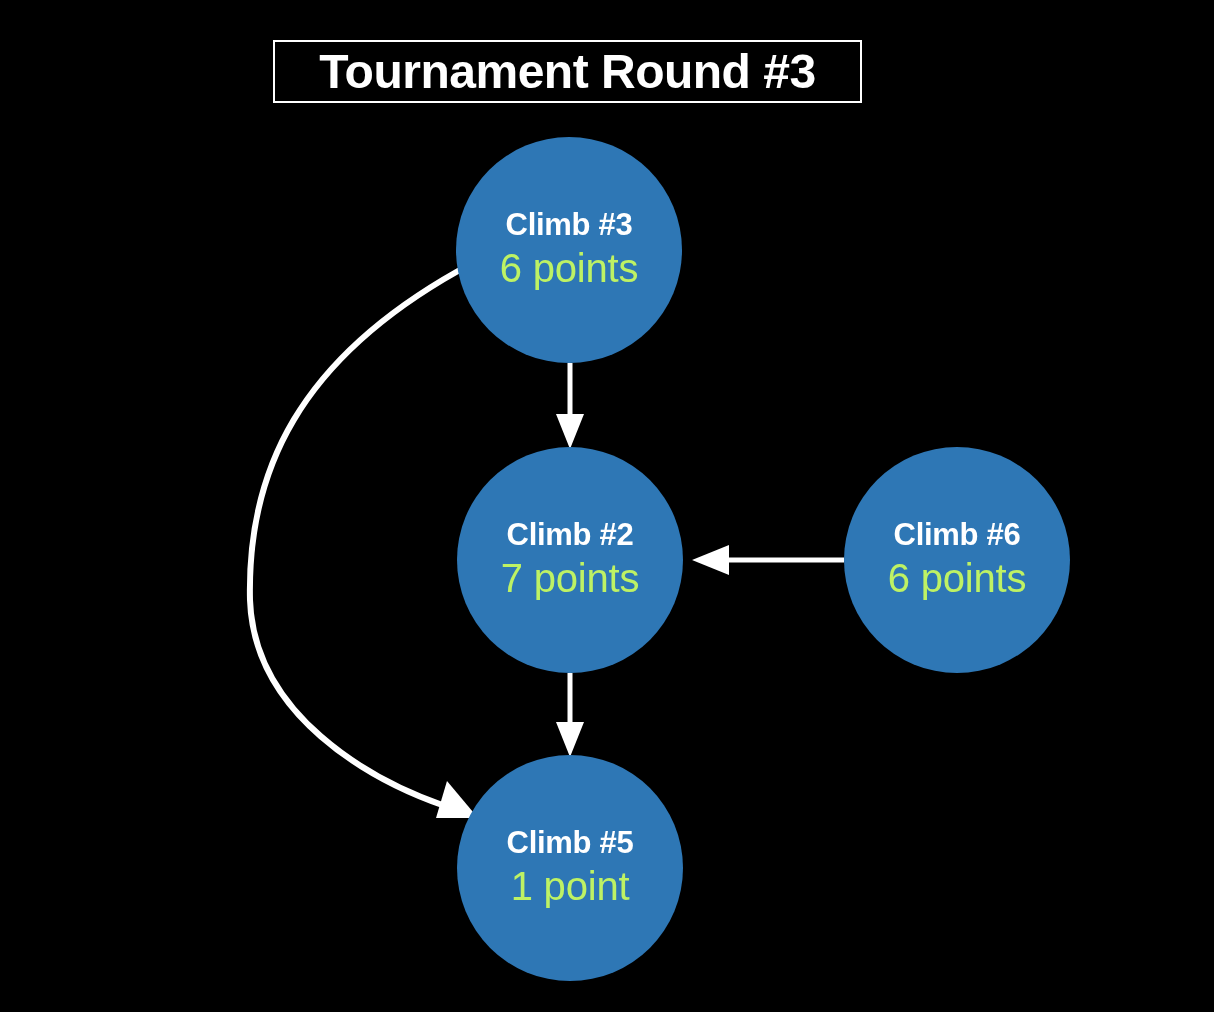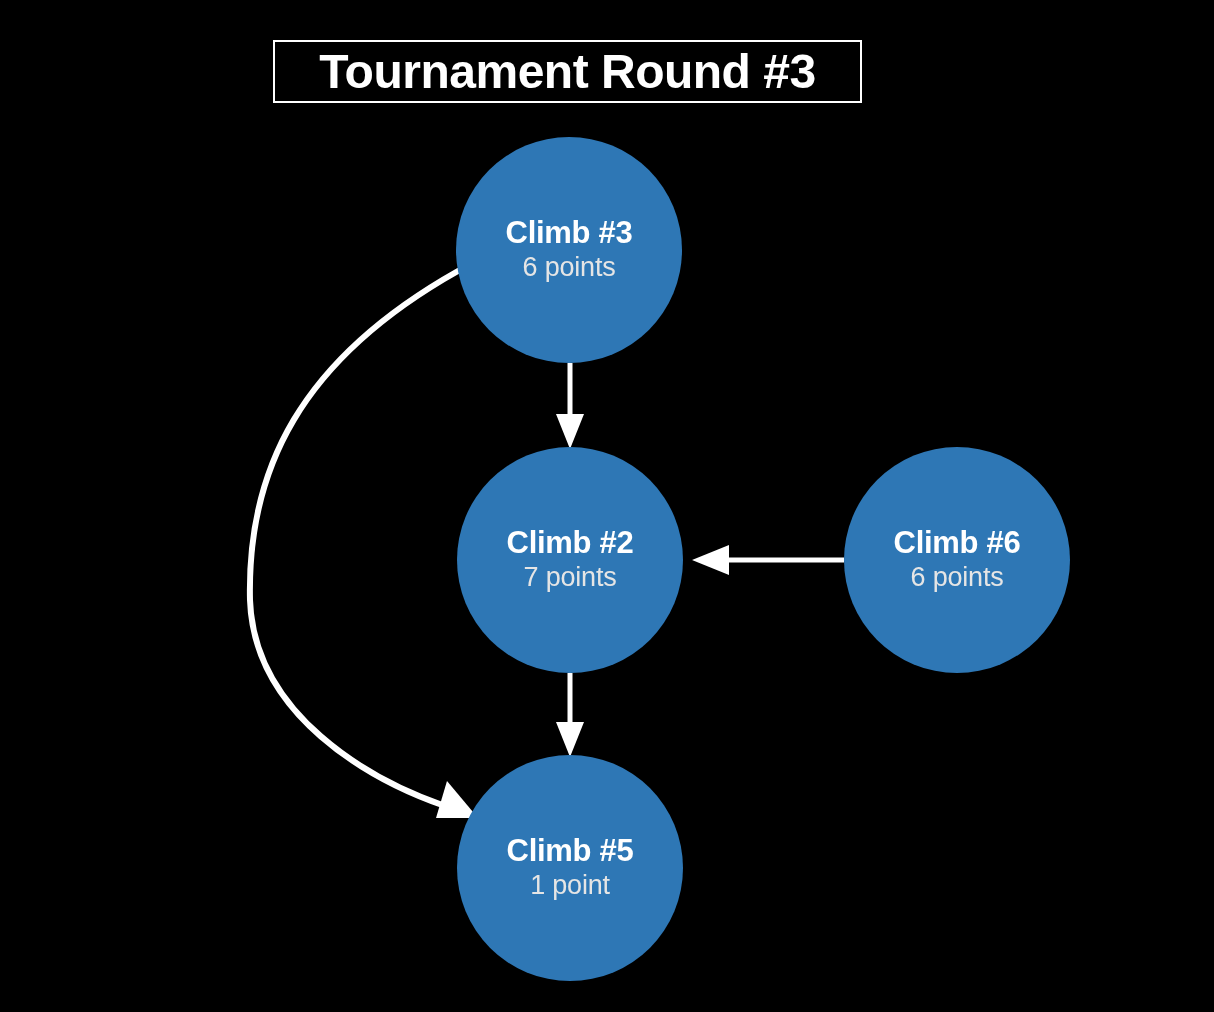--- a/index.html
+++ b/index.html
@@ -60,22 +60,22 @@
   }
   .node-label {
     color: #ffffff;
     font-size: 31px;
     font-weight: bold;
     line-height: 1.15;
     white-space: nowrap;
     letter-spacing: -0.3px;
   }
   .node-sub {
-    color: #e5e5e5;
-    font-size: 27px;
+    color: #bef264;
+    font-size: 40px;
     font-weight: normal;
     line-height: 1.25;
     white-space: nowrap;
     letter-spacing: -0.2px;
   }
   #node-climb3 { left: 456px; top: 137px; justify-content: center; }
   #node-climb2 { left: 457px; top: 447px; text-align: center; }
   #node-climb1 { left: 457px; top: 755px; }
   #node-climb4 { left: 844px; top: 447px; }
 </style>

